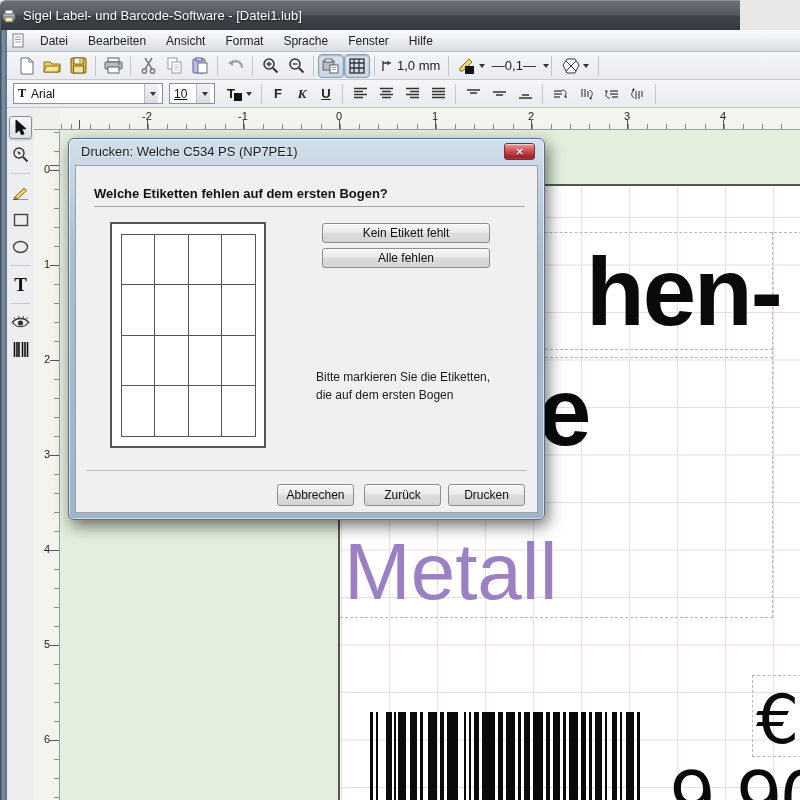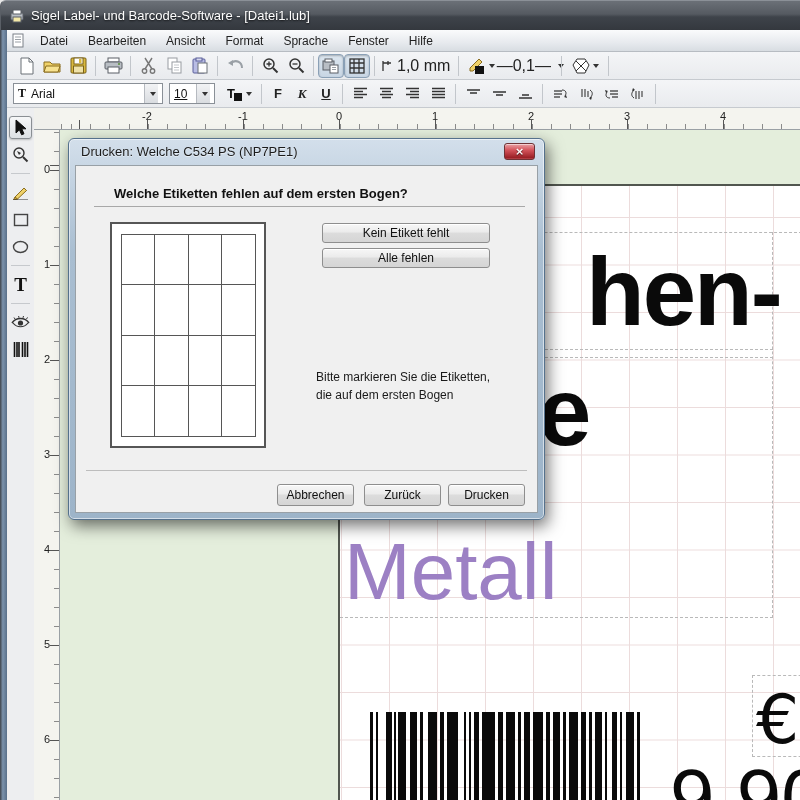--- a/index.html
+++ b/index.html
@@ -1,43 +1,43 @@
 <!DOCTYPE html>
 <html><head>
 <meta charset="utf-8">
 <style>
   * { margin:0; padding:0; box-sizing:border-box; }
   html,body { width:800px; height:800px; overflow:hidden; }
   body { font-family:"Liberation Sans", sans-serif; background:#222; }
   #app { position:absolute; inset:0; width:800px; height:800px; background:#e8e8e8; overflow:hidden; }
 
   
-  #titlebar { position:absolute; left:0; top:0; width:800px; height:30px;
+  #titlebar { position:absolute; left:0; top:0; width:740px; height:30px;
     background:linear-gradient(#6b7077 0%, #555a61 45%, #3e434a 55%, #34383e 100%);
     border-radius:6px 0 0 0; border-top:1px solid #8b9097; border-left:1px solid #5a5f66;
-    display:flex; align-items:center; padding-left:8px; }
+    display:flex; align-items:center; }
   #titlebar .title { color:#fff; font-size:13px; margin-left:6px; text-shadow:0 1px 2px rgba(0,0,0,.7); }
   #win-left-border { position:absolute; left:0; top:30px; width:7px; height:770px;
     background:linear-gradient(to right,#3e434a,#7c93ad 40%,#5a7089); }
 
   #menubar { position:absolute; left:7px; top:30px; width:793px; height:22px;
     background:linear-gradient(#fafbfc,#e7eaee 60%,#d8dde2); border-bottom:1px solid #b7bcc2;
     display:flex; align-items:center; gap:2px; padding-left:4px; }
   .menu-item { font-size:12px; color:#222; padding:2px 9px; cursor:default; }
 
   .toolbar { position:absolute; left:7px; width:793px; background:linear-gradient(#f4f5f7,#e9ebee);
     border-bottom:1px solid #c6cacf; display:flex; align-items:center; padding-left:6px; }
   #toolbar1 { top:52px; height:28px; }
   #toolbar2 { top:80px; height:28px; }
   .tb-btn { width:26px; height:24px; display:flex; align-items:center; justify-content:center;
     border:1px solid transparent; border-radius:3px; }
   .tb-btn.pressed { border:1px solid #8aa0b6; border-radius:4px;
     background:linear-gradient(#dde7f0,#c8d6e4); box-shadow:inset 0 1px 2px rgba(0,0,0,.25); }
   .tb-sep { width:1px; height:20px; background:#c2c6cb; margin:0 4px; }
-  .tb-label { font-size:16px; color:#222; padding:0 4px; white-space:nowrap; }
+  .tb-label { font-size:13px; color:#222; padding:0 4px; white-space:nowrap; }
   .dd { width:0; height:0; border-left:3px solid transparent; border-right:3px solid transparent;
     border-top:4px solid #333; margin-left:3px; }
   .combo { height:21px; background:#fff; border:1px solid #8a9097; display:flex; align-items:center;
     font-size:12px; color:#111; padding:0 4px; }
   .combo .dd-box { margin-left:auto; width:14px; height:100%; display:flex; align-items:center; justify-content:center;
     background:linear-gradient(#f2f3f5,#d9dce0); border-left:1px solid #b6bac0; }
   .txt-btn { font-size:13px; font-weight:bold; color:#222; width:24px; height:22px;
     display:flex; align-items:center; justify-content:center; border-radius:3px; }
 
   
@@ -83,21 +83,21 @@
   
   #dialog { position:absolute; left:68px; top:138px; width:477px; height:382px;
     background:linear-gradient(#d3dfeb,#a9bed1 30%,#9db4c9); border:1px solid #55718c; border-radius:6px;
     box-shadow:3px 6px 16px rgba(0,0,0,.55), inset 0 0 0 1px rgba(255,255,255,.55); }
   #dlg-title { position:absolute; left:12px; top:5px; font-size:13px; color:#1c1c1c; text-shadow:0 1px 0 rgba(255,255,255,.5); }
   #dlg-close { position:absolute; right:9px; top:4px; width:31px; height:17px; border-radius:3px;
     background:linear-gradient(#e9a2a6 0%,#d4555c 40%,#9c2127 90%,#b8494f 100%);
     border:1px solid #6e3336; color:#fff; font-size:11px; font-weight:bold; line-height:15px; text-align:center;
     font-family:"DejaVu Sans",sans-serif; text-shadow:0 1px 1px rgba(0,0,0,.6); box-shadow:inset 0 1px 0 rgba(255,255,255,.5); }
   #dlg-client { position:absolute; left:6px; top:26px; right:6px; bottom:6px; background:#f0f0f0; border:1px solid #98a0a6; }
-  #dlg-heading { position:absolute; left:18px; top:20px; font-size:13px; font-weight:bold; color:#111;margin-left:20px; }
+  #dlg-heading { position:absolute; left:18px; top:20px; font-size:13px; font-weight:bold; color:#111; }
   #dlg-heading-line { position:absolute; left:18px; right:12px; top:40px; border-top:1px solid #a8a8a8; }
   #sheet { position:absolute; left:34px; top:56px; width:156px; height:226px; background:#fff;
     border:2px solid #565656; padding:10px 9px; }
   #sheet-grid { width:100%; height:100%; display:grid; grid-template-columns:repeat(4,1fr); grid-template-rows:repeat(4,1fr); }
   #sheet-grid > div { border:1px solid #565656; background:#fff; margin:-0.5px; }
   .vista-btn { position:absolute; border:1px solid #8e8e8e; border-radius:3px; font-size:12px; color:#111;
     background:linear-gradient(#f7f7f7 0%,#ebebeb 45%,#dcdcdc 50%,#d5d5d5 100%);
     display:flex; align-items:center; justify-content:center; box-shadow:inset 0 1px 0 #fff; }
   #btn-none { left:246px; top:57px; width:168px; height:20px; }
   #btn-all { left:246px; top:82px; width:168px; height:20px; }

